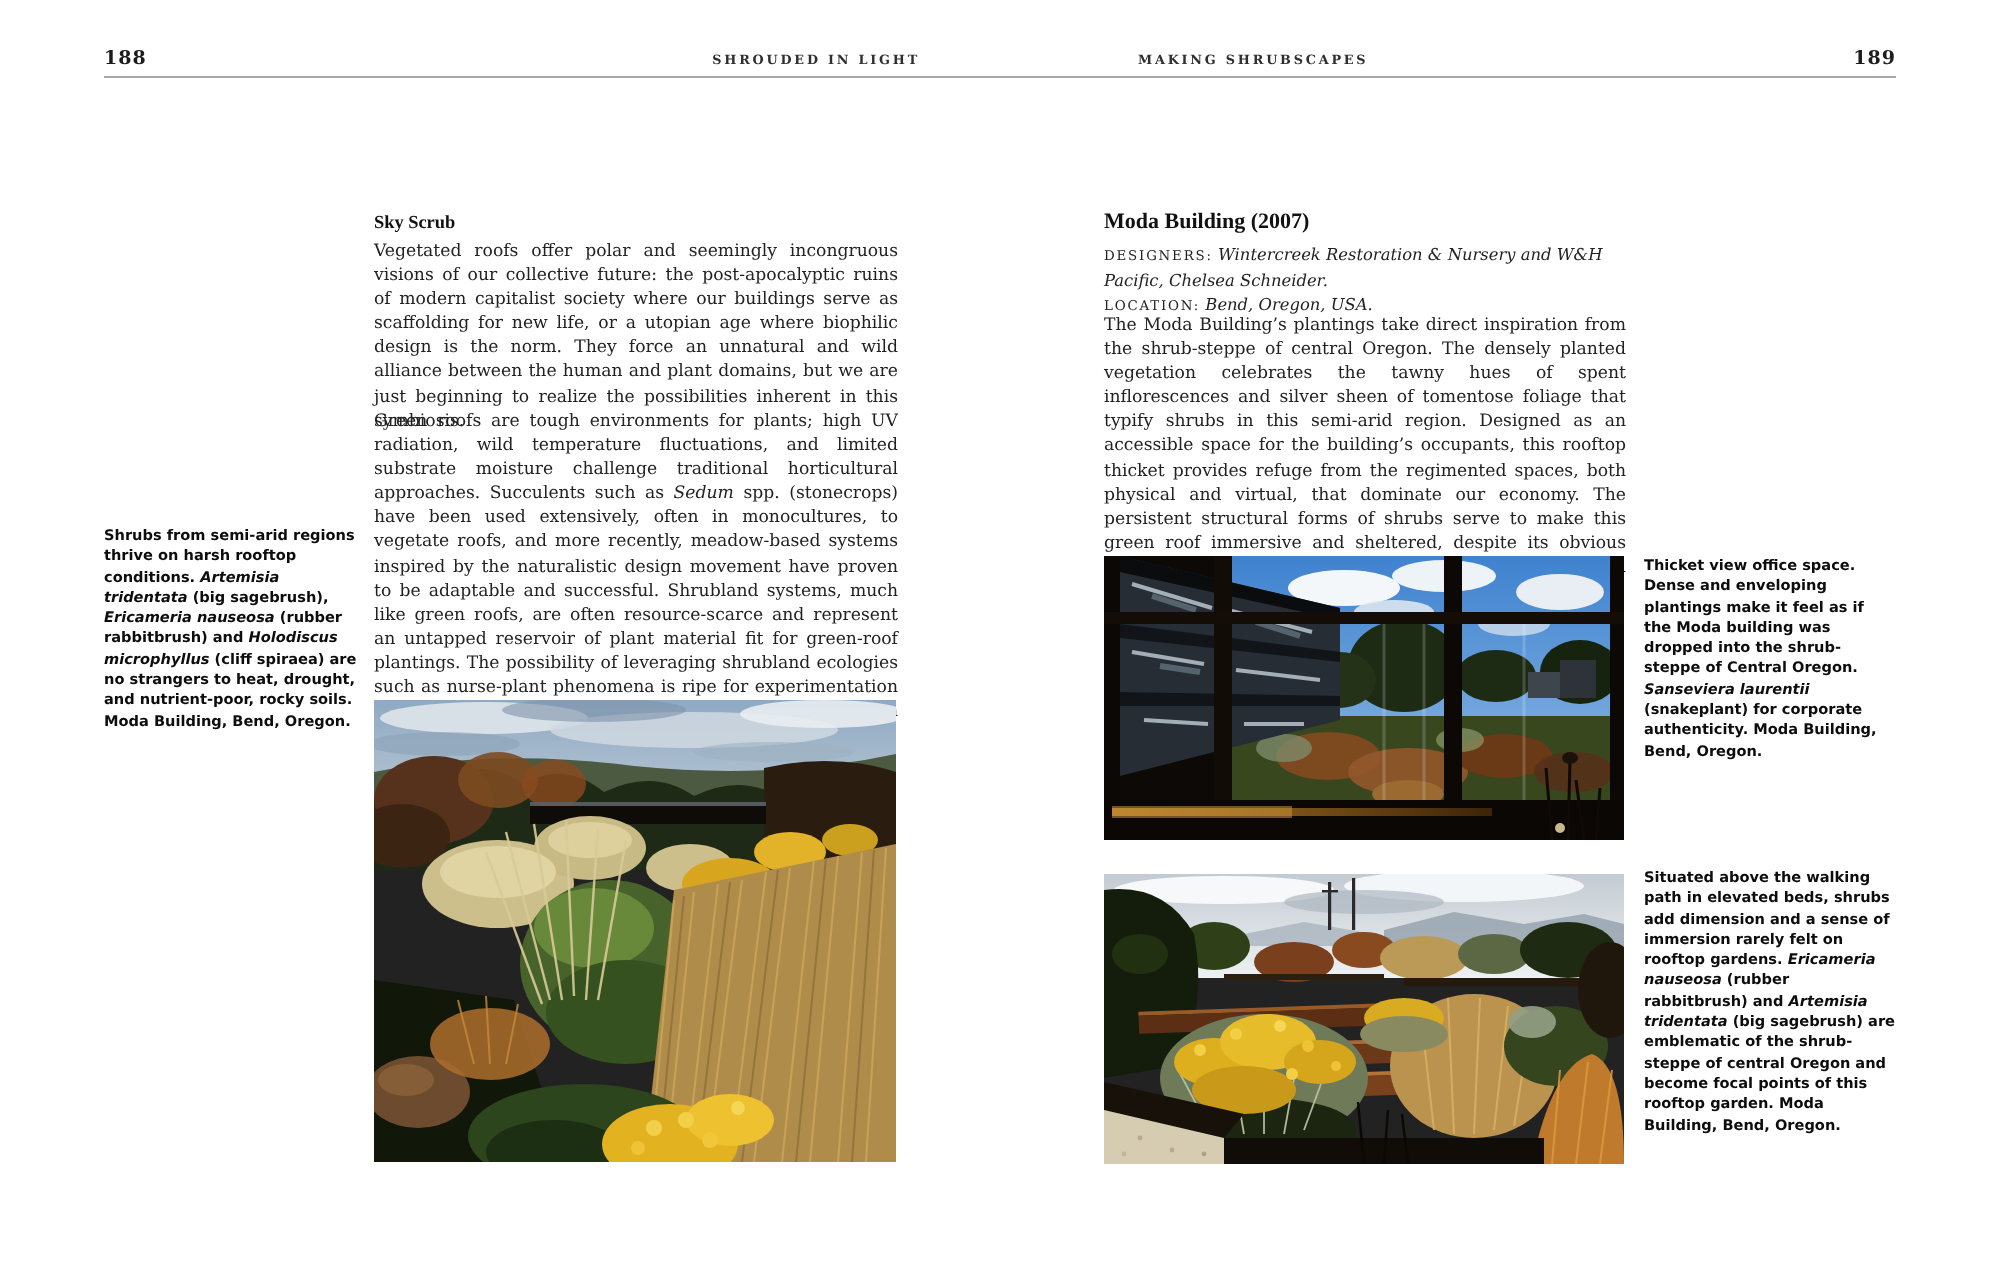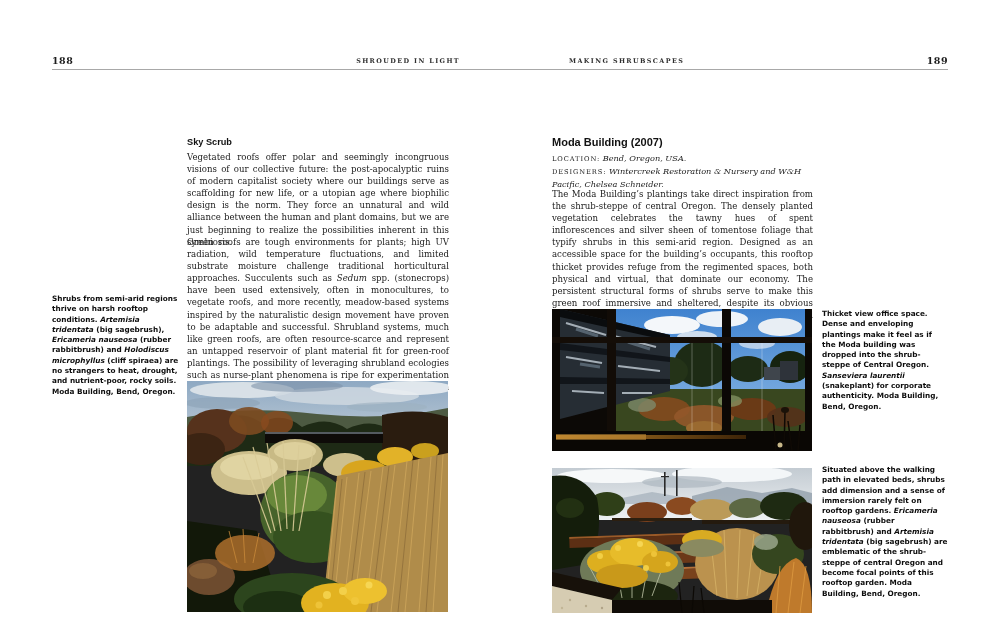--- a/index.html
+++ b/index.html
@@ -1,33 +1,33 @@
 <!DOCTYPE html>
 <html><head>
 <meta charset="utf-8">
 <style>
   html,body { margin:0; padding:0; background:#ffffff; }
   .spread {
     position:relative; width:1000px; height:643px; background:#ffffff;
     font-family:"DejaVu Serif","Liberation Serif",serif; color:#1c1c1c;
     overflow:hidden;
   }
-  .abs { position:absolute;margin-top:31px; }
+  .abs { position:absolute; }
 
   
   .folio { font-weight:700; font-size:9.5px; letter-spacing:0.5px; }
   .runhead { font-size:6.4px; font-weight:700; letter-spacing:1.4px; color:#2e2e2e; }
   .headrule { height:1px; background:#a8a8a8; }
 
   
   .bodycol { text-align:justify; font-size:8.6px; line-height:12.1px; color:#222; }
   .bodycol .it, .it { font-style:italic; }
 
   
-  .h-sans { font-family:Liberation Sans, sans-serif; font-weight:700; font-size:9.2px; color:#111; }
+  .h-sans { font-family:Liberation Serif, serif; font-weight:700; font-size:9.2px; color:#111; }
 
   
   .credit { font-size:8.2px; line-height:12px; color:#222; }
   .credit .lbl { font-size:6.7px; letter-spacing:0.9px; font-style:normal; }
   .credit .val { font-style:italic; }
 
   
   .caption {
     font-family:"DejaVu Sans","Liberation Sans",sans-serif; font-weight:700;
     font-size:7.3px; line-height:10.3px; color:#0d0d0d; text-align:left;
@@ -139,22 +139,22 @@
         <circle cx="156" cy="210" r="4" fill="#f3d04a"></circle>
       <circle cx="168" cy="220" r="4" fill="#f0c63a"></circle>
         <circle cx="182" cy="204" r="3.5" fill="#f6d654"></circle>
       <circle cx="132" cy="224" r="3.5" fill="#eec338"></circle>
     </svg>
   </div>
 
   <div class="abs h-sans" style="left:552px; top:105px; font-size:11px;">Moda Building (2007)</div>
 
   <div class="abs credit" style="left:552px; top:121px; width:262px;">
+    <div><span class="lbl">DESIGNERS:</span> <span class="val">Wintercreek Restoration &amp; Nursery and W&amp;H Pacific, Chelsea Schneider.</span></div>
     <div><span class="lbl">LOCATION:</span> <span class="val">Bend, Oregon, USA.</span></div>
-    <div><span class="lbl">DESIGNERS:</span> <span class="val">Wintercreek Restoration &amp; Nursery and W&amp;H Pacific, Chelsea Schneider.</span></div>
   </div>
 
   <div class="abs bodycol" style="left:552px; top:157px; width:261px;">The Moda Building’s plantings take direct inspiration from the shrub-steppe of central Oregon. The densely planted vegetation celebrates the tawny hues of spent inflorescences and silver sheen of tomentose foliage that typify shrubs in this semi-arid region. Designed as an accessible space for the building’s occupants, this rooftop thicket provides refuge from the regimented spaces, both physical and virtual, that dominate our economy. The persistent structural forms of shrubs serve to make this green roof immersive and sheltered, despite its obvious exposure; they are like an impenetrable thicket turned inside out.</div>
 
   <div class="abs photo" style="left:552px; top:278px; width:260px; height:142px;" aria-label="View through dark office window mullions onto the rooftop shrub garden, glass facade at left, blue sky with clouds">
     <svg viewBox="0 0 260 142" preserveAspectRatio="none">
       <defs>
         <linearGradient id="sky2" x1="0" y1="0" x2="0" y2="1">
           <stop offset="0" stop-color="#3f82cf"></stop>
             <stop offset="1" stop-color="#8db9e4"></stop>

